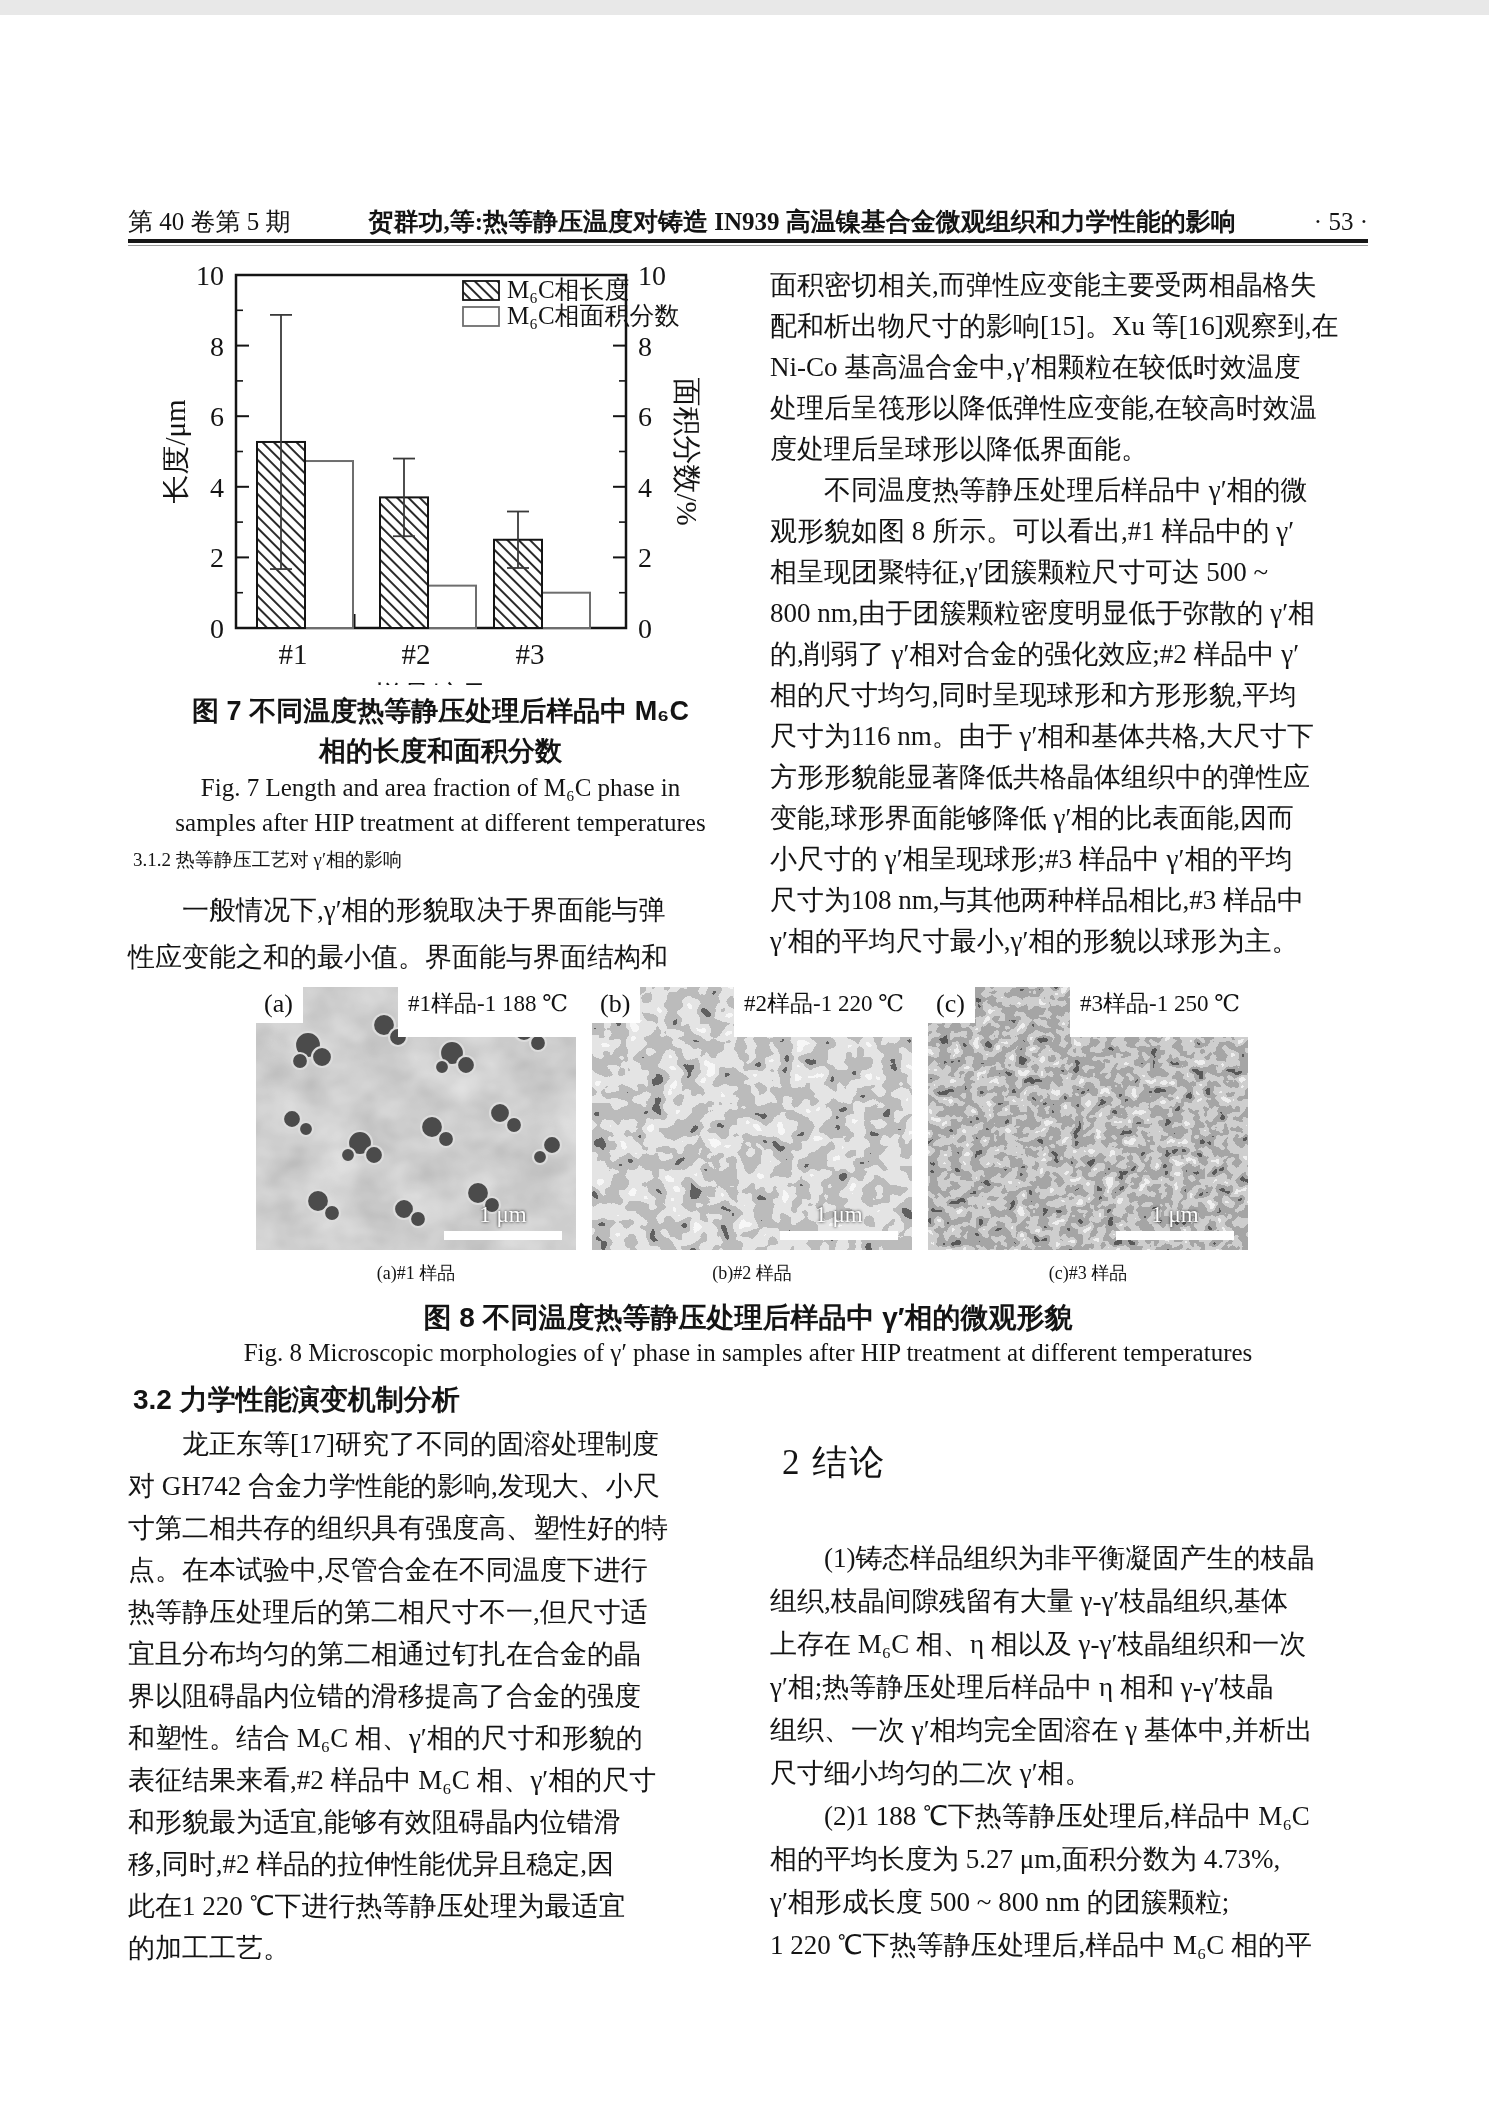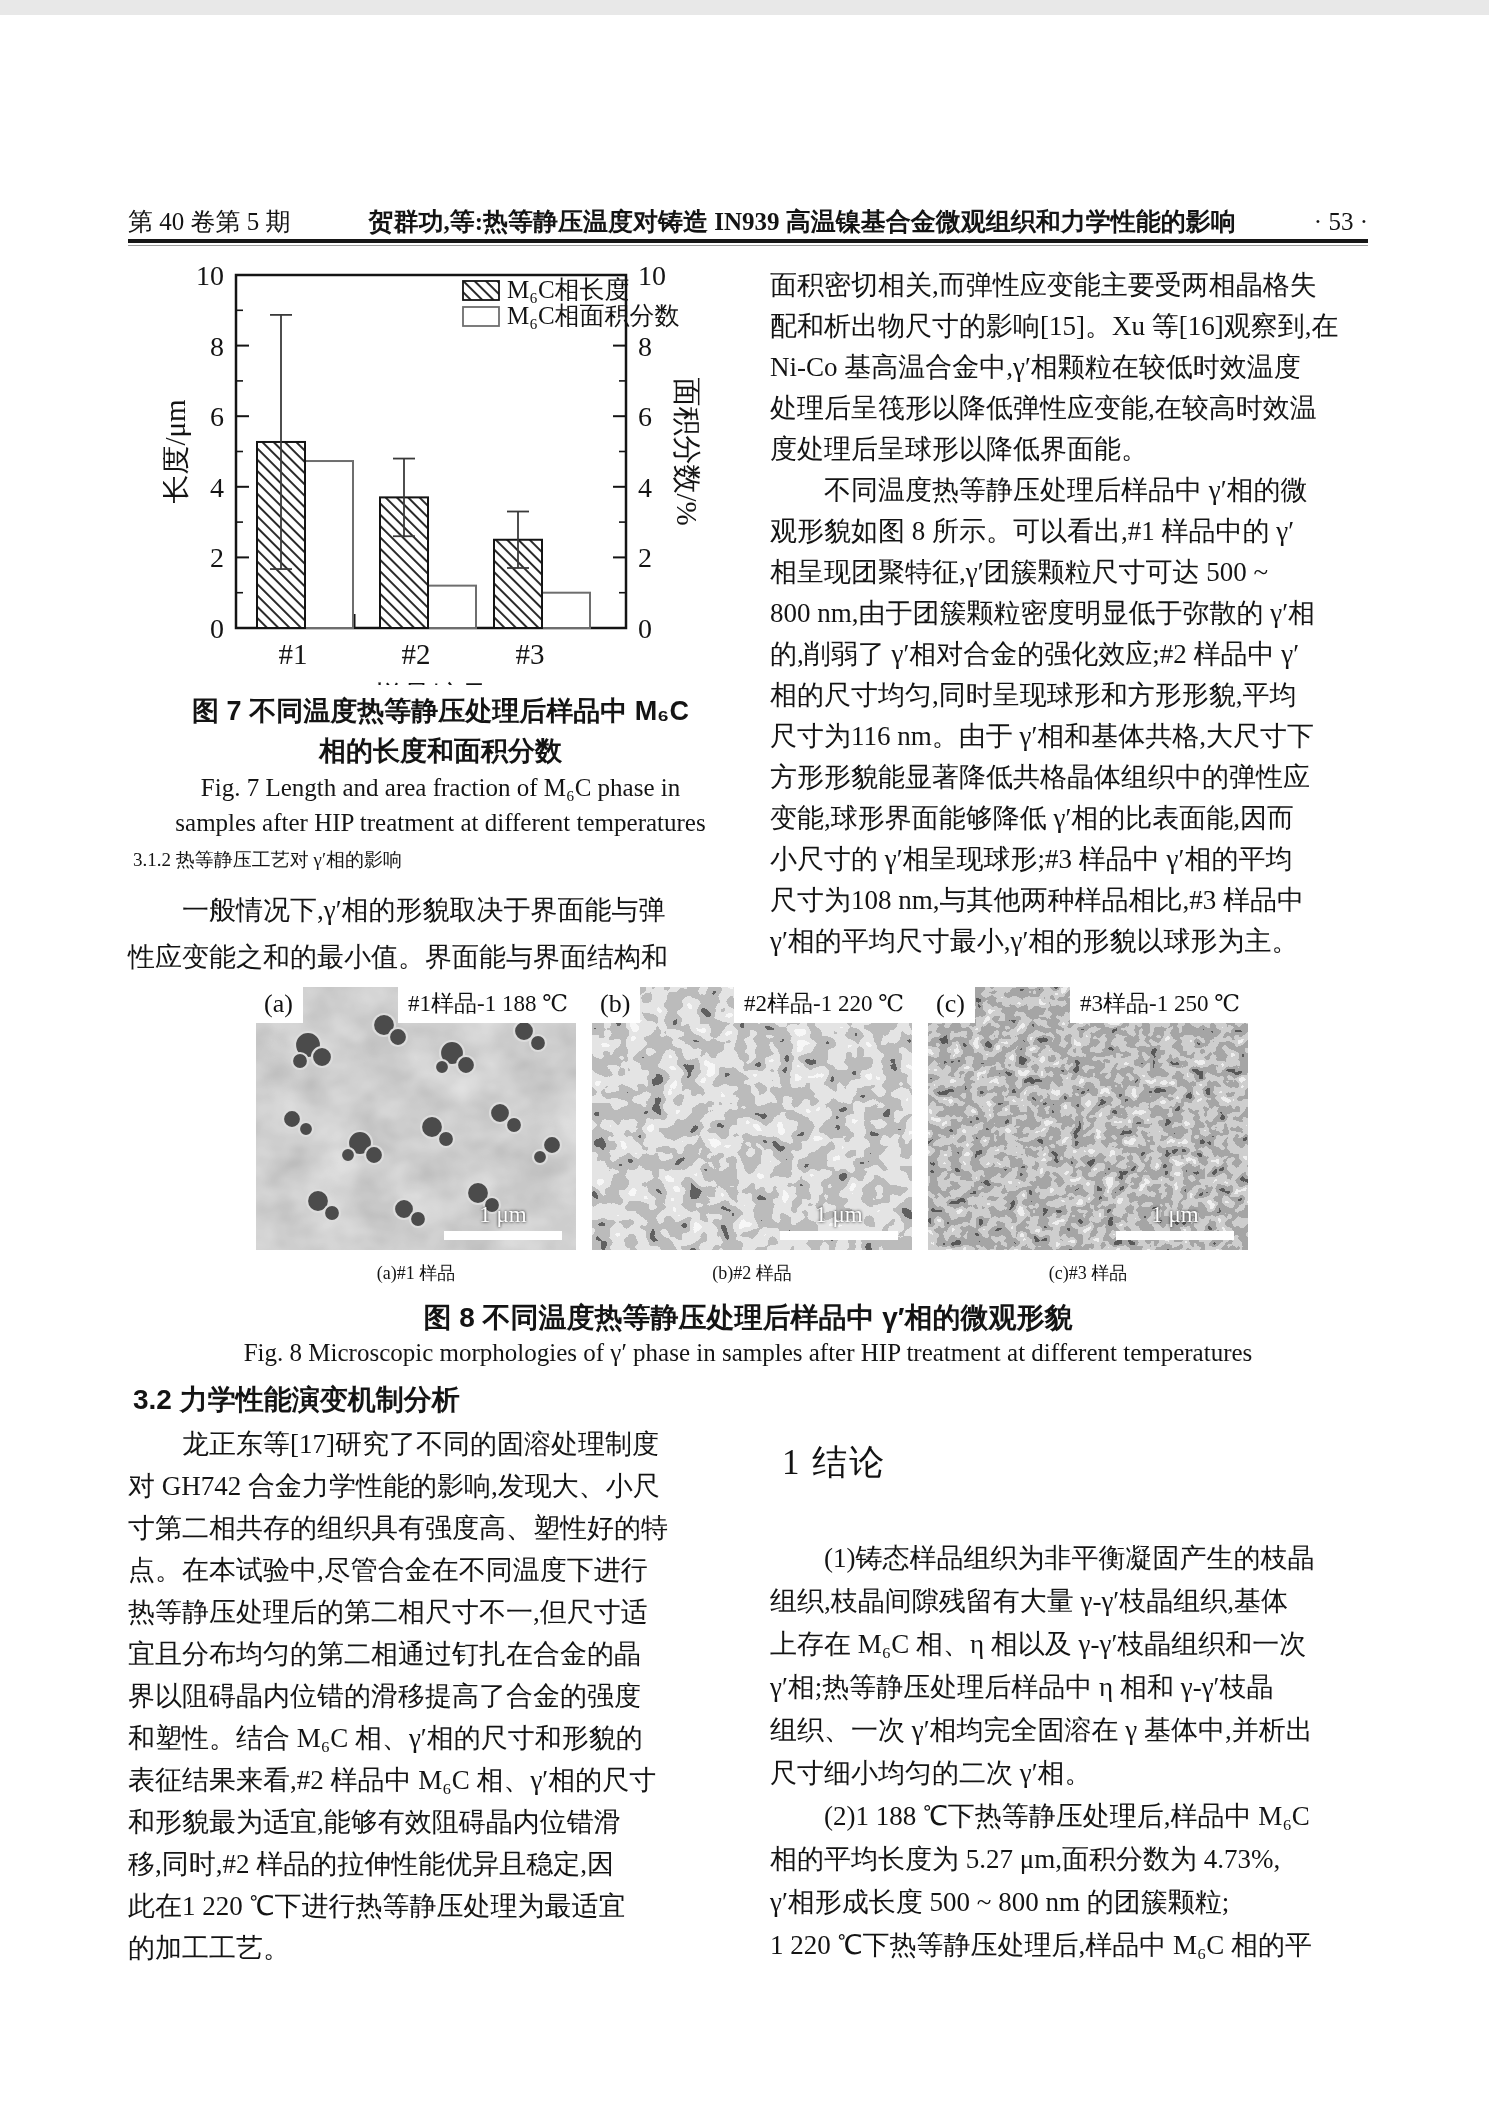--- a/index.html
+++ b/index.html
@@ -26,21 +26,21 @@
   .capen{font-size:25px;white-space:nowrap;}
   .h-sans{font-family:"Liberation Sans","DejaVu Sans",sans-serif;font-weight:bold;font-size:28px;white-space:nowrap;}
   .h-serif{font-size:19px;white-space:nowrap;}
   .h-big{font-size:35px;white-space:nowrap;letter-spacing:2px;}
   
   .sem{position:absolute;width:320px;height:263px;background:#141414;overflow:hidden;}
   .sem svg{position:absolute;left:0;top:0;}
   .sem-tag{position:absolute;left:0;top:0;background:#ffffff;color:#111;font-size:26px;
            padding:2px 10px 4px 8px;line-height:30px;}
   .sem-label{position:absolute;right:0;top:0;background:#ffffff;color:#111;font-size:23px;
-             padding:3px 8px 5px 10px;line-height:28px;white-space:nowrap;}
+             padding:3px 8px 19px 10px;line-height:28px;white-space:nowrap;}
   .sem-scale{position:absolute;right:14px;bottom:10px;text-align:center;color:#fff;}
   .sem-scale .txt{font-size:23px;line-height:26px;color:#fff;text-shadow:0 0 3px #000;}
   .sem-scale .bar{width:118px;height:9px;background:#ffffff;margin-top:3px;}
   .subcap{position:absolute;width:320px;text-align:center;font-size:18px;white-space:nowrap;}
 </style>
 </head>
 <body>
 
 <div class="page">
 
@@ -266,21 +266,21 @@
     <div class="tline">宜且分布均匀的第二相通过钉扎在合金的晶</div>
     <div class="tline">界以阻碍晶内位错的滑移提高了合金的强度</div>
     <div class="tline">和塑性。结合 M₆C 相、γ′相的尺寸和形貌的</div>
     <div class="tline">表征结果来看,#2 样品中 M₆C 相、γ′相的尺寸</div>
     <div class="tline">和形貌最为适宜,能够有效阻碍晶内位错滑</div>
     <div class="tline">移,同时,#2 样品的拉伸性能优异且稳定,因</div>
     <div class="tline">此在1 220 ℃下进行热等静压处理为最适宜</div>
     <div class="tline">的加工工艺。</div>
   </div>
 
-  <div class="abs h-big" style="left:782px;top:1424px;">1   结论</div>
+  <div class="abs h-big" style="left:782px;top:1424px;">2   结论</div>
   <div class="abs col-lines lh43" style="left:770px;top:1522px;">
     <div class="tline ind">(1)铸态样品组织为非平衡凝固产生的枝晶</div>
     <div class="tline">组织,枝晶间隙残留有大量 γ-γ′枝晶组织,基体</div>
     <div class="tline">上存在 M₆C 相、η 相以及 γ-γ′枝晶组织和一次</div>
     <div class="tline">γ′相;热等静压处理后样品中 η 相和 γ-γ′枝晶</div>
     <div class="tline">组织、一次 γ′相均完全固溶在 γ 基体中,并析出</div>
     <div class="tline">尺寸细小均匀的二次 γ′相。</div>
     <div class="tline ind">(2)1 188 ℃下热等静压处理后,样品中 M₆C</div>
     <div class="tline">相的平均长度为 5.27 μm,面积分数为 4.73%,</div>
     <div class="tline">γ′相形成长度 500 ~ 800 nm 的团簇颗粒;</div>

